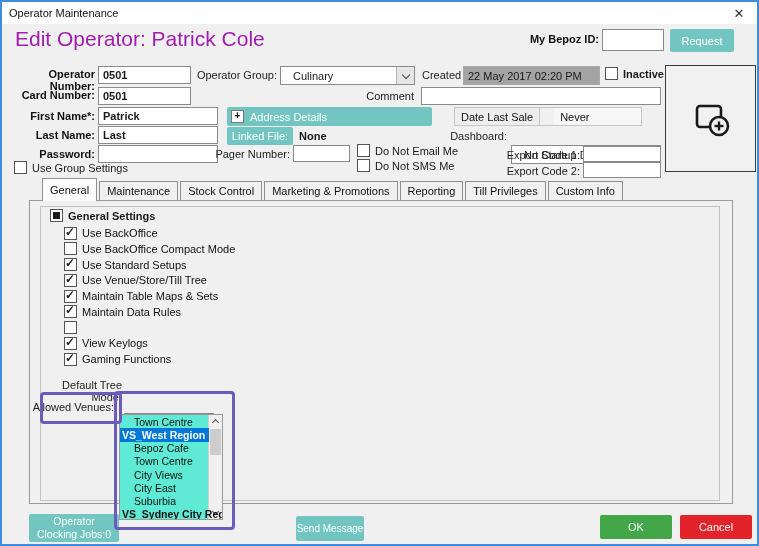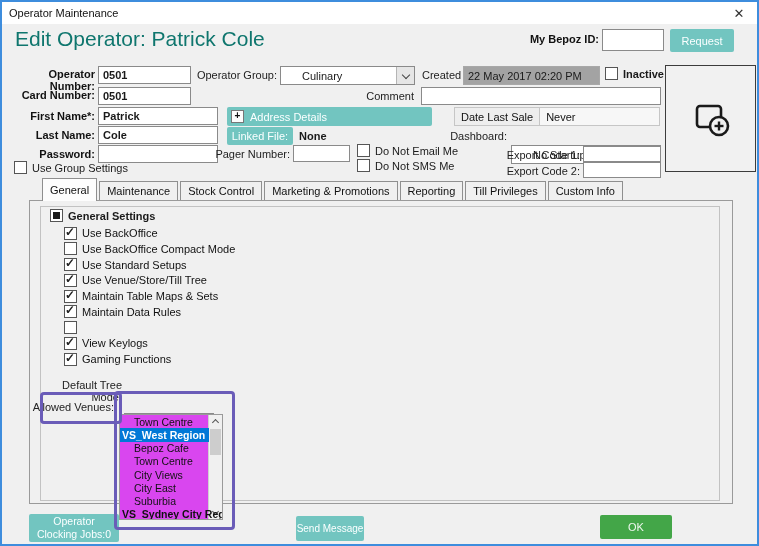--- a/index.html
+++ b/index.html
@@ -3,44 +3,44 @@
 <meta charset="utf-8">
 <style>
   html,body{margin:0;padding:0;background:#cfd8e2;font-family:"Liberation Sans",sans-serif;}
   #window{position:relative;width:759px;height:546px;box-sizing:border-box;border:2px solid #3e8ddd;background:#f0f0f0;overflow:hidden;font-size:11px;color:#1a1a1a;}
   .abs{position:absolute;}
   
   #titlebar{left:0;top:0;right:0;height:22px;background:#ffffff;display:flex;align-items:center;}
   #title-text{margin-left:7px;font-size:11px;color:#111;}
   #close-btn{position:absolute;right:6px;top:0;width:24px;height:22px;display:flex;align-items:center;justify-content:center;font-size:13px;color:#333;cursor:pointer;}
   
-  #page-title{left:13px;top:25px;font-size:21px;color:#0f766e;}
+  #page-title{left:13px;top:25px;font-size:21px;color:#a21caf;}
   .lbl{font-size:11px;font-weight:bold;text-align:right;color:#111;}
   .lbl-n{font-size:11px;font-weight:normal;text-align:right;color:#222;}
   .tb{box-sizing:border-box;background:#fff;border:1px solid #8a8a8a;font-size:11px;padding:1px 4px;font-family:"Liberation Sans",sans-serif;display:flex;align-items:center;}
   .tb.bold{font-weight:bold;}
   .ro{background:#a3a3a3;border:1px solid #a8a8a8;}
-  .combo{box-sizing:border-box;background:#fff;border:1px solid #8a8a8a;display:flex;align-items:center;padding-left:21px;position:relative;}
+  .combo{box-sizing:border-box;background:#fff;border:1px solid #8a8a8a;display:flex;align-items:center;padding-left:12px;position:relative;}
   .combo .val{flex:1;overflow:hidden;white-space:nowrap;}
   .chev{position:absolute;right:0;top:0;bottom:0;width:17px;background:#e6e6e6;border-left:1px solid #b5b5b5;display:flex;align-items:center;justify-content:center;}
   .chev::after{content:"";width:5px;height:5px;border-right:1.4px solid #444;border-bottom:1.4px solid #444;transform:rotate(45deg);margin-top:-2px;}
   .cb{box-sizing:border-box;width:13px;height:13px;border:1px solid #555;background:#fff;display:inline-block;position:relative;flex:none;}
   .cb.checked::after{content:"✓";position:absolute;top:-2px;left:0;font-size:12px;line-height:13px;color:#222;font-weight:bold;}
   .cb.mixed::after{content:"";position:absolute;left:2px;top:2px;right:2px;bottom:2px;background:#1a1a1a;}
   .teal-btn{background:#72c5c0;color:#fbffff;display:flex;align-items:center;justify-content:center;font-size:11px;border-radius:2px;cursor:pointer;box-sizing:border-box;}
   
   #tab-strip{left:40px;top:177px;display:flex;align-items:flex-end;height:22px;}
   .tab{box-sizing:border-box;border:1px solid #8f8f8f;border-bottom:none;background:#f0f0f0;padding:3px 7px 4px 7px;margin-right:2px;font-size:11px;color:#111;height:20px;cursor:pointer;white-space:nowrap;}
   .tab.active{background:#fdfdfd;height:23px;padding-top:5px;position:relative;z-index:3;}
   #tab-panel{left:27px;top:198px;width:704px;height:304px;border:1px solid #9a9a9a;background:#f0f0f0;box-sizing:border-box;z-index:1;}
   #inner-panel{left:38px;top:204px;width:680px;height:295px;border:1px solid #c2c2c2;box-sizing:border-box;z-index:1;}
   .srow{position:absolute;left:62px;display:flex;align-items:center;height:14px;}
   .srow .slabel{margin-left:5px;font-size:11px;color:#111;white-space:nowrap;}
   
-  #venue-list{left:117px;top:412px;width:104px;height:106px;background:#d946ef;border:1px solid #9a9a9a;box-sizing:border-box;z-index:6;overflow:hidden;}
+  #venue-list{left:117px;top:412px;width:104px;height:106px;background:#5eead4;border:1px solid #9a9a9a;box-sizing:border-box;z-index:6;overflow:hidden;}
   .vrow{position:absolute;left:0;right:13px;height:13.25px;display:flex;align-items:center;font-size:10.5px;padding-left:14px;box-sizing:border-box;color:#111;cursor:pointer;white-space:nowrap;}
   .vrow.vs{padding-left:2px;font-weight:bold;}
   .vrow.selected{background:#0078d7;color:#fff;font-weight:bold;}
   #vscroll{position:absolute;top:0;right:0;bottom:0;width:13px;background:#f0f0f0;border-left:1px solid #d0d0d0;}
   .varrow{position:absolute;left:0;right:0;height:13px;display:flex;align-items:center;justify-content:center;}
   .varrow::after{content:"";width:4px;height:4px;border-right:1.3px solid #555;border-bottom:1.3px solid #555;}
   .varrow.up{top:0;} .varrow.up::after{transform:rotate(-135deg);margin-top:2px;}
   .varrow.down{bottom:0;} .varrow.down::after{transform:rotate(45deg);margin-top:-2px;}
   #vthumb{position:absolute;left:1px;right:1px;top:14px;height:26px;background:#cdcdcd;}
   .annot{position:absolute;border:3px solid #6a5cb8;border-radius:4px;pointer-events:none;z-index:7;}
@@ -68,21 +68,21 @@
   <div class="abs tb" style="left:600px;top:27px;width:62px;height:22px;"></div>
   <div class="abs teal-btn" style="left:668px;top:27px;width:64px;height:23px;">Request</div>
 
   <div class="abs lbl" style="left:8px;top:66px;width:85px;">Operator Number:</div>
   <div class="abs tb bold" style="left:96px;top:64px;width:93px;height:18px;">0501</div>
   <div class="abs lbl" style="left:8px;top:87px;width:85px;">Card Number:</div>
   <div class="abs tb bold" style="left:96px;top:85px;width:93px;height:18px;">0501</div>
   <div class="abs lbl" style="left:8px;top:108px;width:85px;">First Name*:</div>
   <div class="abs tb bold" style="left:96px;top:105px;width:120px;height:18px;">Patrick</div>
   <div class="abs lbl" style="left:8px;top:127px;width:85px;">Last Name:</div>
-  <div class="abs tb bold" style="left:96px;top:124px;width:120px;height:18px;">Cole</div>
+  <div class="abs tb bold" style="left:96px;top:124px;width:120px;height:18px;">Last</div>
   <div class="abs lbl" style="left:8px;top:146px;width:85px;">Password:</div>
   <div class="abs tb" style="left:96px;top:143px;width:120px;height:18px;"></div>
   <div class="abs" style="left:12px;top:159px;display:flex;align-items:center;">
     <span class="cb"></span>
     <span style="margin-left:5px;">Use Group Settings</span>
   </div>
 
   <div class="abs lbl-n" style="left:180px;top:67px;width:95px;">Operator Group:</div>
   <div class="abs combo" style="left:278px;top:64px;width:135px;height:19px;">
     <span class="val">Culinary</span>
@@ -109,21 +109,21 @@
     <span style="margin-left:5px;">Do Not SMS Me</span>
   </div>
 
   <div class="abs lbl-n" style="left:420px;top:67px;width:37px;">Created</div>
   <div class="abs tb ro" style="left:461px;top:64px;width:137px;height:19px;">22 May 2017 02:20 PM</div>
   <div class="abs" style="left:603px;top:65px;display:flex;align-items:center;">
     <span class="cb"></span>
     <span style="margin-left:5px;font-weight:bold;">Inactive</span>
   </div>
 
-  <div class="abs strip" style="left:452px;top:105px;width:206px;">
+  <div class="abs strip" style="left:452px;top:105px;width:188px;gap:14px;">
     <span class="c1">Date Last Sale</span>
     <span class="c2">Never</span>
   </div>
 
   <div class="abs lbl-n" style="left:430px;top:128px;width:75px;">Dashboard:</div>
   <div class="abs combo" style="left:509px;top:124px;width:150px;height:19px;">
     <span class="val">No Startup Dashboard</span>
     <span class="chev"></span>
   </div>
 
@@ -225,14 +225,15 @@
 
   <div class="annot" style="left:38px;top:390px;width:76px;height:26px;"></div>
   <div class="annot" style="left:112px;top:389px;width:115px;height:133px;"></div>
 
   <div class="abs teal-btn" style="left:27px;top:512px;width:90px;height:28px;flex-direction:column;font-size:10.5px;line-height:13px;justify-content:center;">
     <span>Operator</span>
     <span>Clocking Jobs:0</span>
   </div>
   <div class="abs teal-btn" style="left:294px;top:514px;width:68px;height:25px;font-size:10px;">Send Message</div>
   <div id="ok-btn" class="abs">OK</div>
+  <div id="cancel-btn" class="abs">Cancel</div>
 
 </div>
 
 </body></html>

